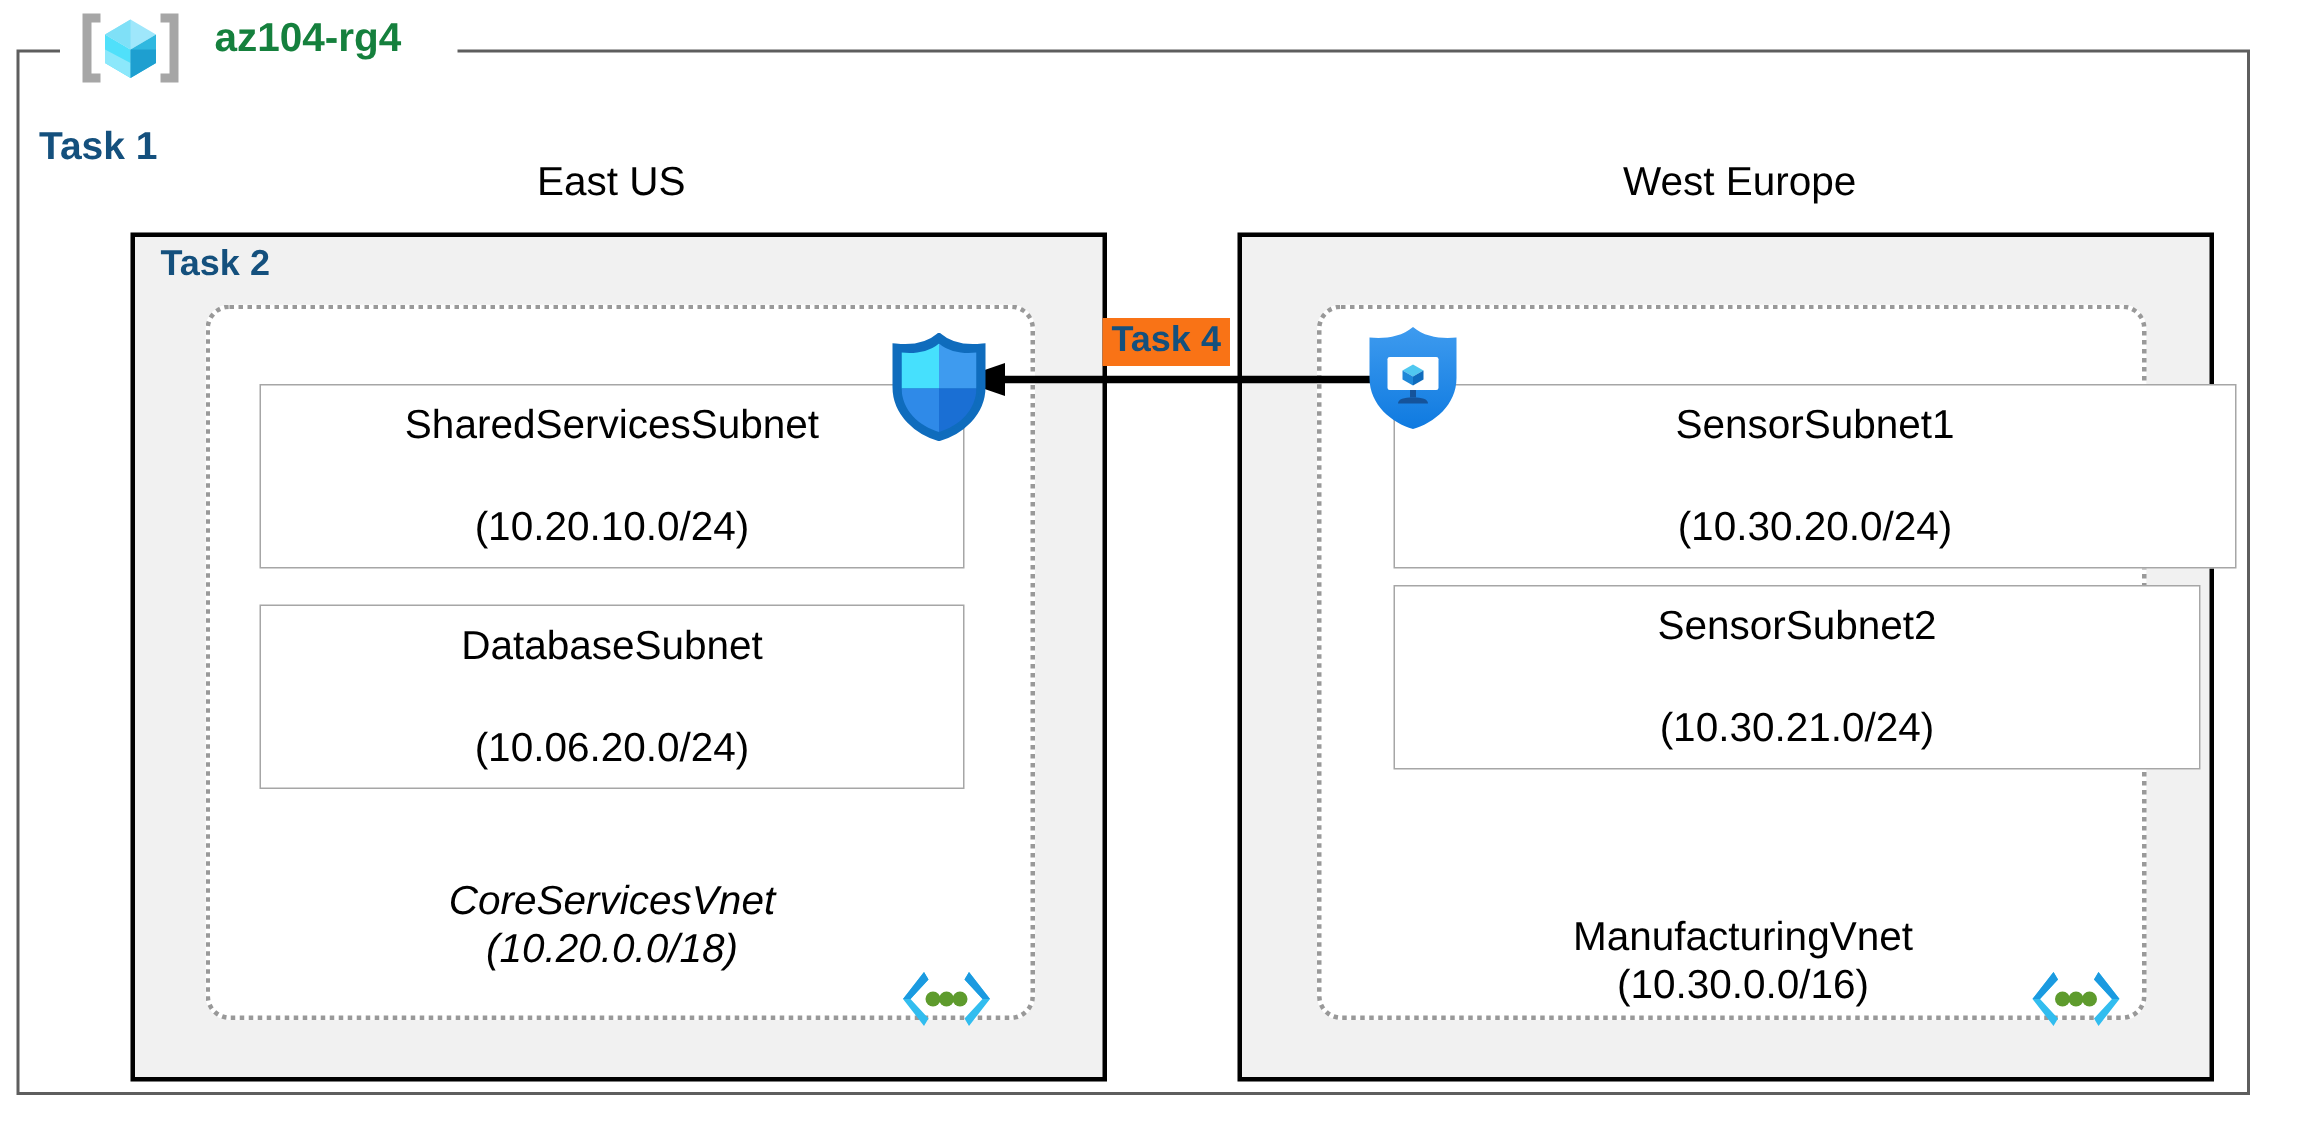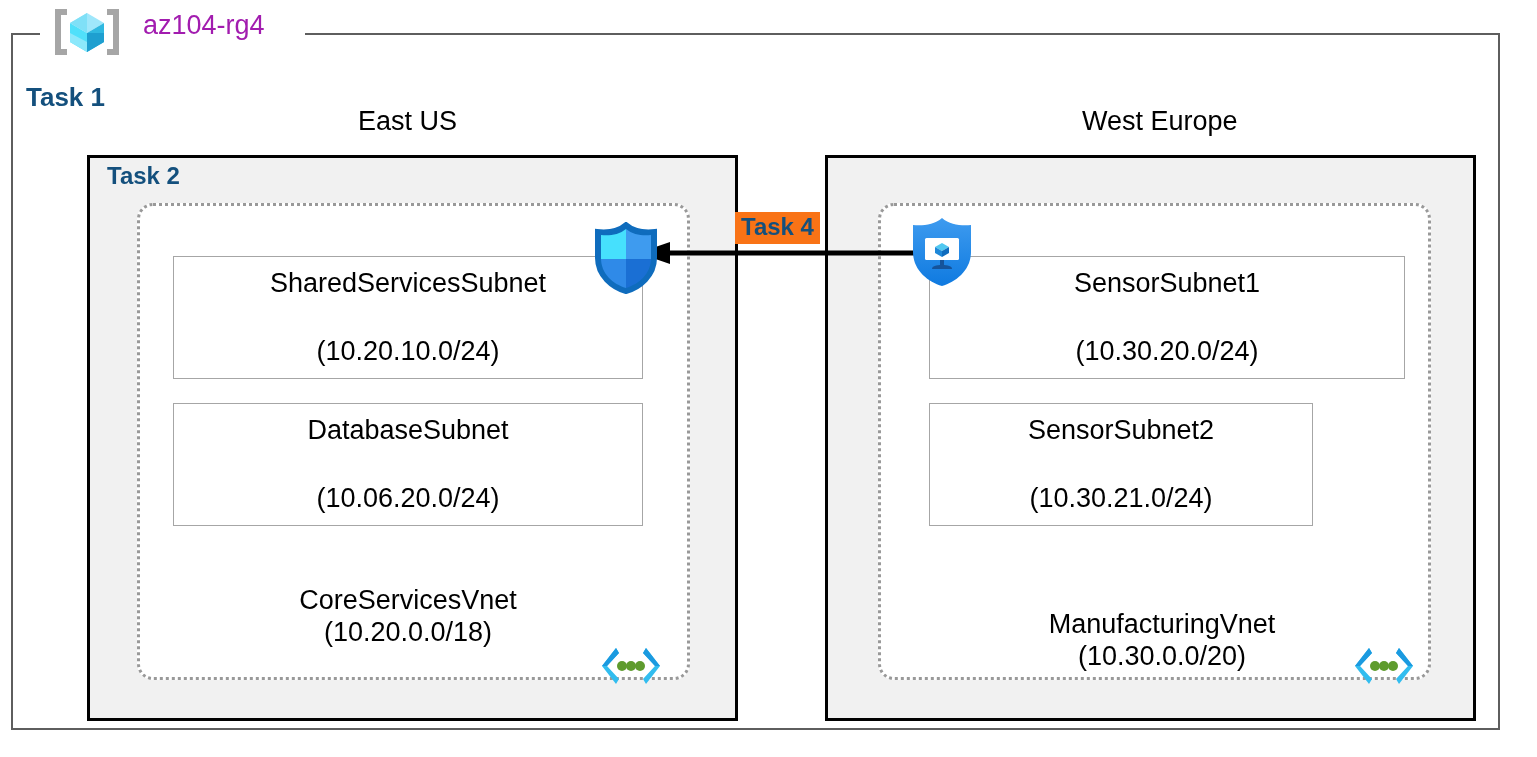--- a/index.html
+++ b/index.html
@@ -39,23 +39,24 @@
     width: 265px;
     height: 20px;
     background: #ffffff;
   }
 
   .rg-title {
     position: absolute;
     left: 143px;
     top: 12px;
     font-size: 27px;
-    color: #a21caf;
+    color: #15803d;
     white-space: nowrap;
     line-height: 1;
+    font-weight: bold;
   }
 
   
   .rg-icon {
     position: absolute;
     left: 51px;
     top: 5px;
     width: 72px;
     height: 54px;
   }
@@ -124,36 +125,36 @@
   }
   .subnet-name, .subnet-cidr {
     font-size: 27px;
     line-height: 1.18;
     color: #000000;
     white-space: nowrap;
   }
 
   .subnet-east-1 { left: 173px; top: 256px; width: 470px; height: 123px; }
   .subnet-east-2 { left: 173px; top: 403px; width: 470px; height: 123px; align-items: center; }
-  .subnet-west-1 { left: 929px; top: 256px; width: 476px; height: 123px; }
-  .subnet-west-2 { left: 929px; top: 403px; width: 384px; height: 123px; }
+  .subnet-west-1 { left: 929px; top: 256px; width: 562px; height: 123px; }
+  .subnet-west-2 { left: 929px; top: 390px; width: 538px; height: 123px; }
 
   
   .vnet-caption {
     position: absolute;
     text-align: center;
     line-height: 1.18;
     white-space: nowrap;
   }
   .vnet-caption .vname, .vnet-caption .vcidr {
     font-size: 27px;
     color: #000000;
     display: block;
   }
-  .vnet-caption.east { left: 173px; top: 585px; width: 470px; }
+  .vnet-caption.east { left: 173px; top: 585px; width: 470px; font-style: italic; }
   .vnet-caption.west { left: 929px; top: 609px; width: 466px; }
 
   
   .vnet-glyph {
     position: absolute;
     width: 62px;
     height: 42px;
   }
   .vnet-glyph.east { left: 600px; top: 645px; }
   .vnet-glyph.west { left: 1353px; top: 645px; }
@@ -279,21 +280,21 @@
     <span class="subnet-cidr">(10.30.20.0/24)</span>
   </div>
 
   <div class="subnet-box subnet-west-2">
     <span class="subnet-name">SensorSubnet2</span>
     <span class="subnet-cidr">(10.30.21.0/24)</span>
   </div>
 
   <div class="vnet-caption west">
     <span class="vname">ManufacturingVnet</span>
-    <span class="vcidr">(10.30.0.0/20)</span>
+    <span class="vcidr">(10.30.0.0/16)</span>
   </div>
 
   <div class="vnet-glyph west">
     <svg viewBox="0 0 62 42" width="62" height="42" xmlns="http://www.w3.org/2000/svg">
       <path d="M16 3 L19 8 L7 21 L19 34 L16 39 L2 21 Z" fill="#32bdef"></path>
       <path d="M16 3 L19 8 L7 21 L2 21 Z" fill="#1b9ae0"></path>
       <path d="M46 3 L43 8 L55 21 L43 34 L46 39 L60 21 Z" fill="#32bdef"></path>
       <path d="M46 3 L43 8 L55 21 L60 21 Z" fill="#1b9ae0"></path>
       <circle cx="22" cy="21" r="5" fill="#5e9b2d"></circle>
       <circle cx="31" cy="21" r="5" fill="#5e9b2d"></circle>

